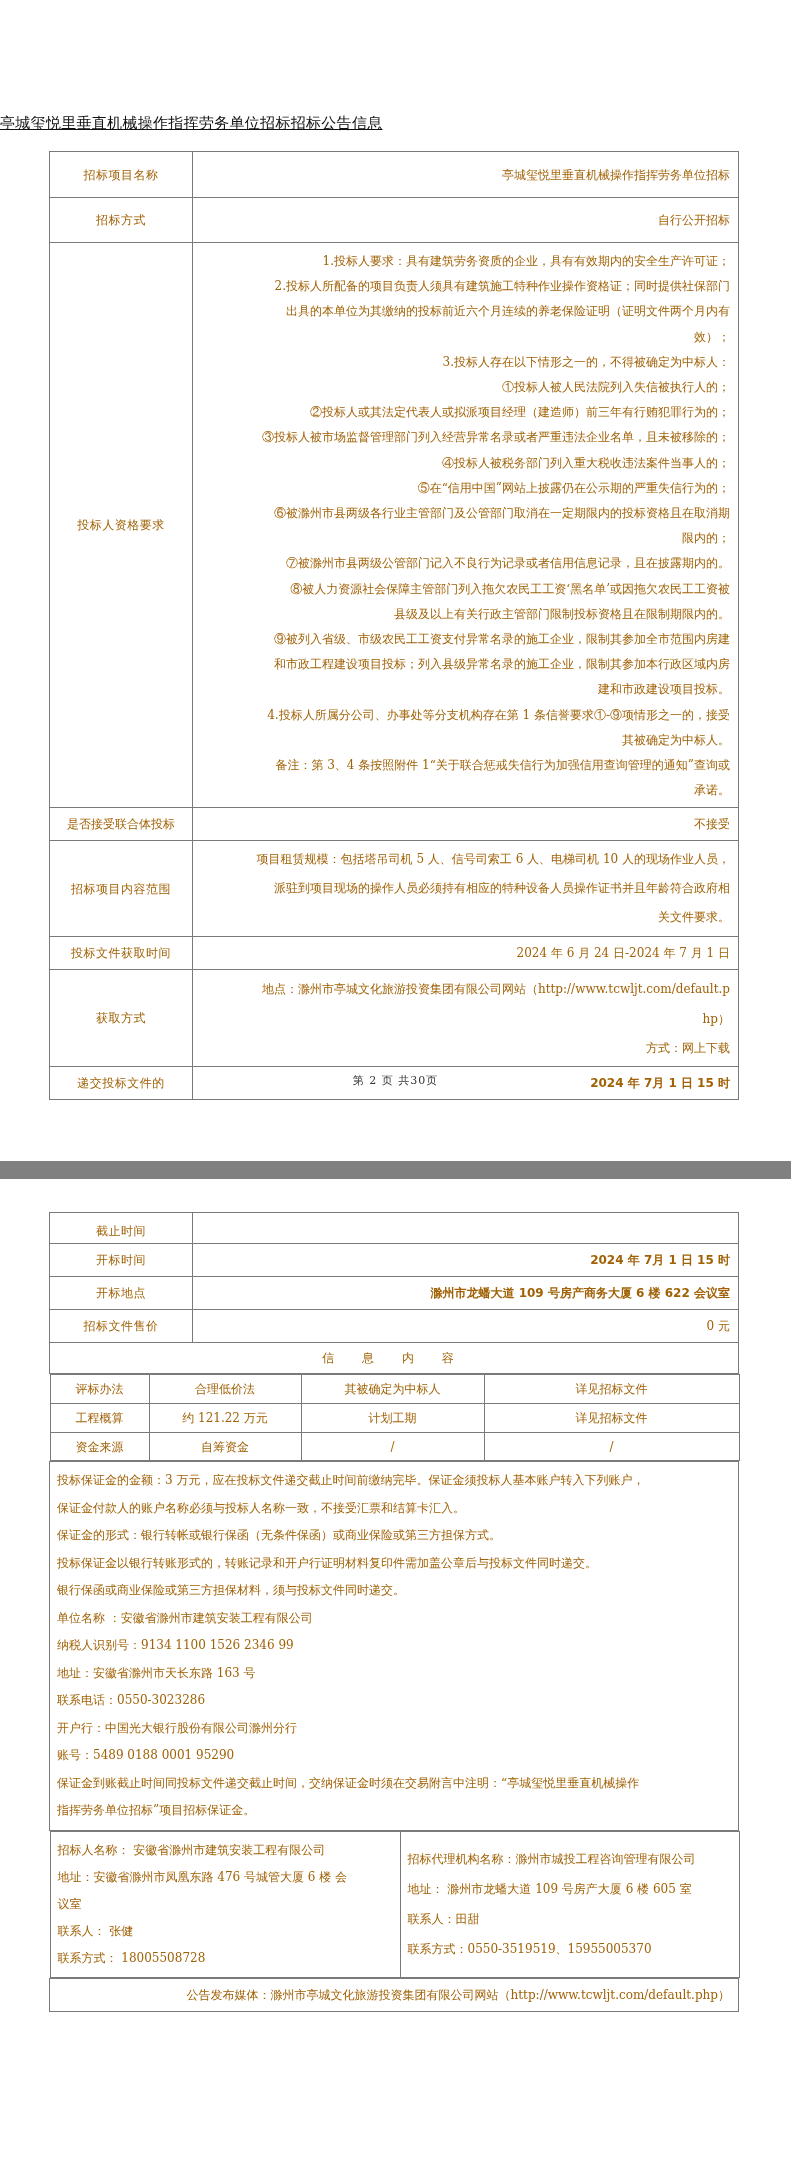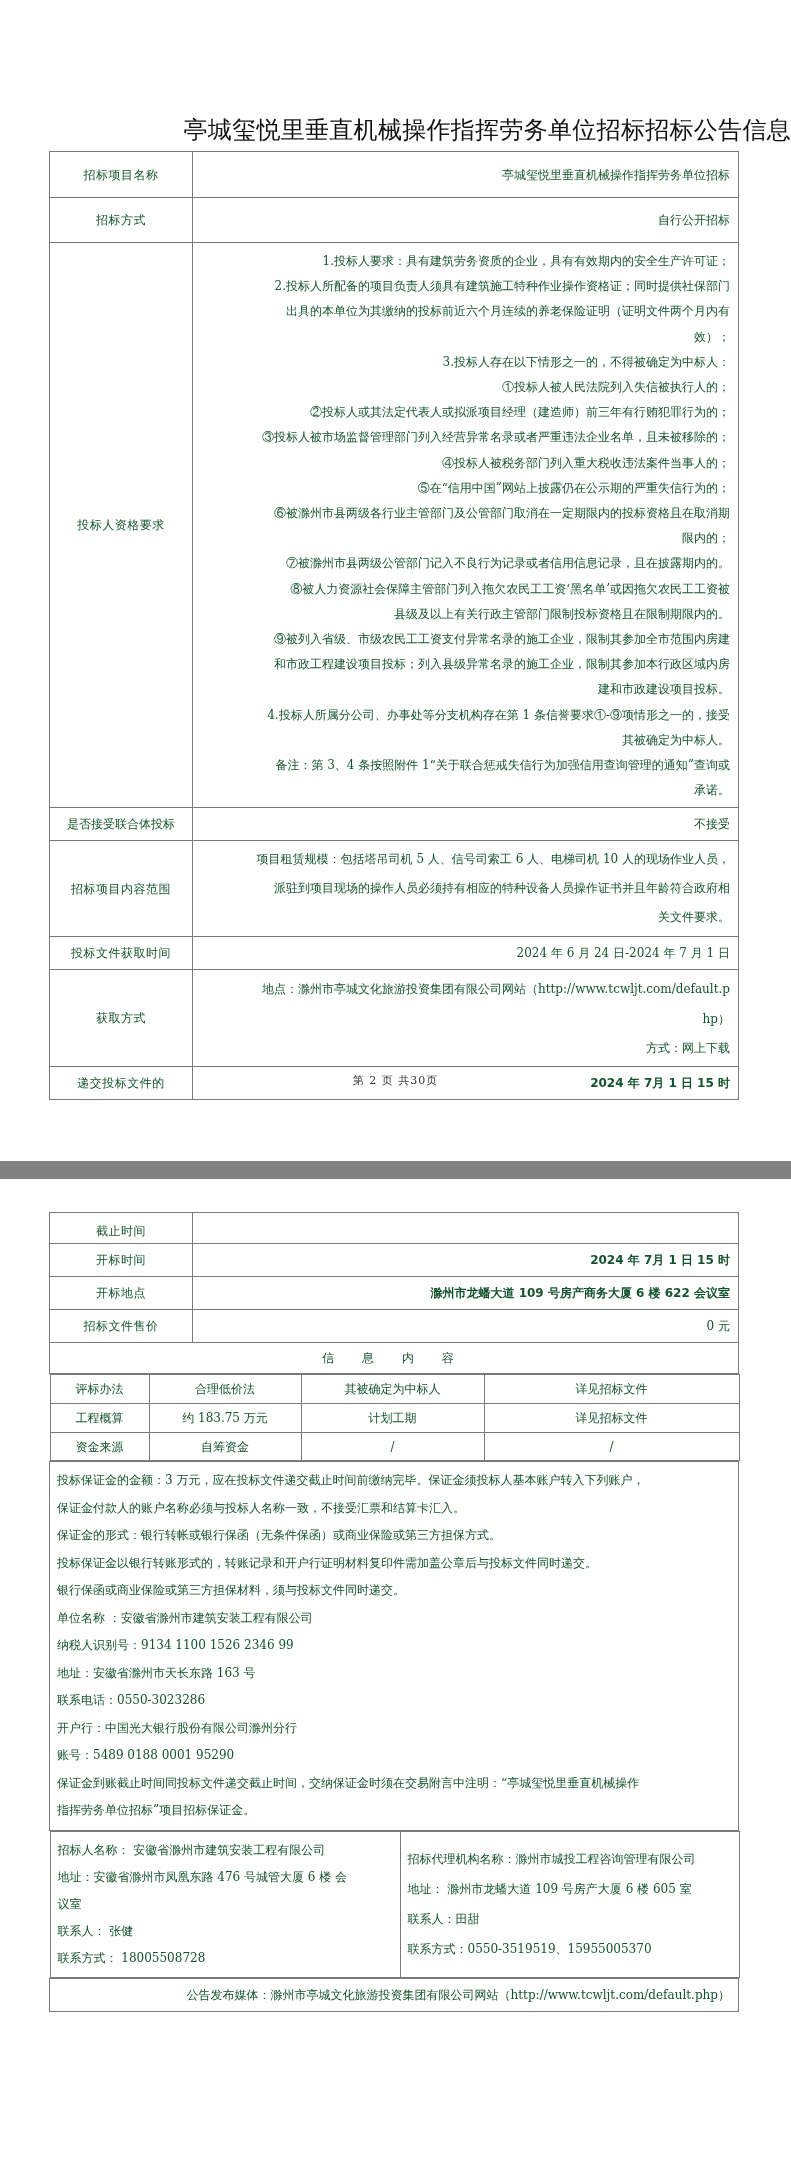--- a/index.html
+++ b/index.html
@@ -12,34 +12,35 @@
     height: 2177px;
     overflow: hidden;
   }
   .page { position: absolute; left: 0; width: 791px; background: #fff; }
   .page1 { top: 0; height: 1161px; }
   .page-gap { position: absolute; left: 0; top: 1161px; width: 791px; height: 18px; background: #808080; }
   .page2 { top: 1179px; height: 998px; }
 
   .doc-title {
     position: absolute; top: 114px; left: 0; width: 791px;
-    text-align: right; font-size: 24px; letter-spacing: 0.3px; color: #111;
+    text-align: left; font-size: 15px; letter-spacing: 0.3px; color: #111;
     font-family: "DejaVu Serif", serif;
+    text-decoration: underline;
   }
 
   table.grid {
     position: absolute; left: 49px; width: 689px;
     border-collapse: collapse; table-layout: fixed;
   }
   table.grid td {
     border: 1.5px solid #7a7a7a;
     vertical-align: middle;
     font-size: 12px;
     line-height: 24px;
-    color: #14532d;
+    color: #a16207;
   }
   .t1 { top: 151px; }
   .t1 col.c1 { width: 143px; }
   .t1 col.c2 { width: 546px; }
   td.label { text-align: center; padding: 0 4px; letter-spacing: 0.5px; }
   td.value { padding: 4px 8px 4px 7px; text-align: right; }
   .req-line { display: block; line-height: 25.2px; }
   .bold { font-weight: bold; font-family: "DejaVu Sans", sans-serif; font-size: 12px; }
 
   .page-num {
@@ -181,21 +182,21 @@
           </colgroup>
           <tbody>
                 <tr class="sub" style="height:29px">
             <td>评标办法</td>
             <td>合理低价法</td>
             <td>其被确定为中标人</td>
             <td>详见招标文件</td>
           </tr>
           <tr class="sub" style="height:29px">
             <td>工程概算</td>
-            <td>约 183.75 万元</td>
+            <td>约 121.22 万元</td>
             <td>计划工期</td>
             <td>详见招标文件</td>
           </tr>
           <tr class="sub" style="height:28px">
             <td>资金来源</td>
             <td>自筹资金</td>
             <td>/</td>
             <td>/</td>
           </tr>
         </tbody>

